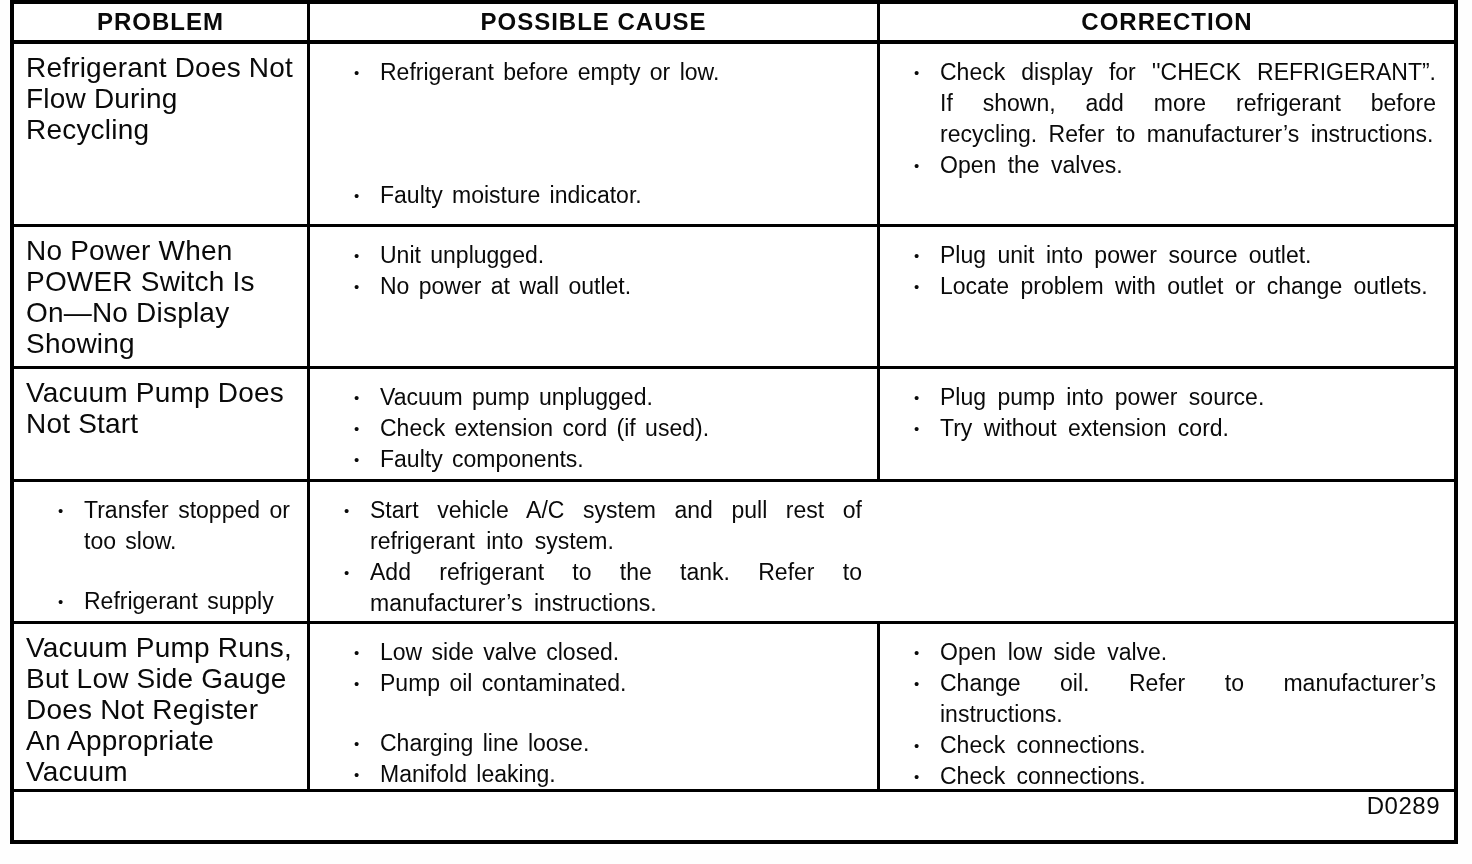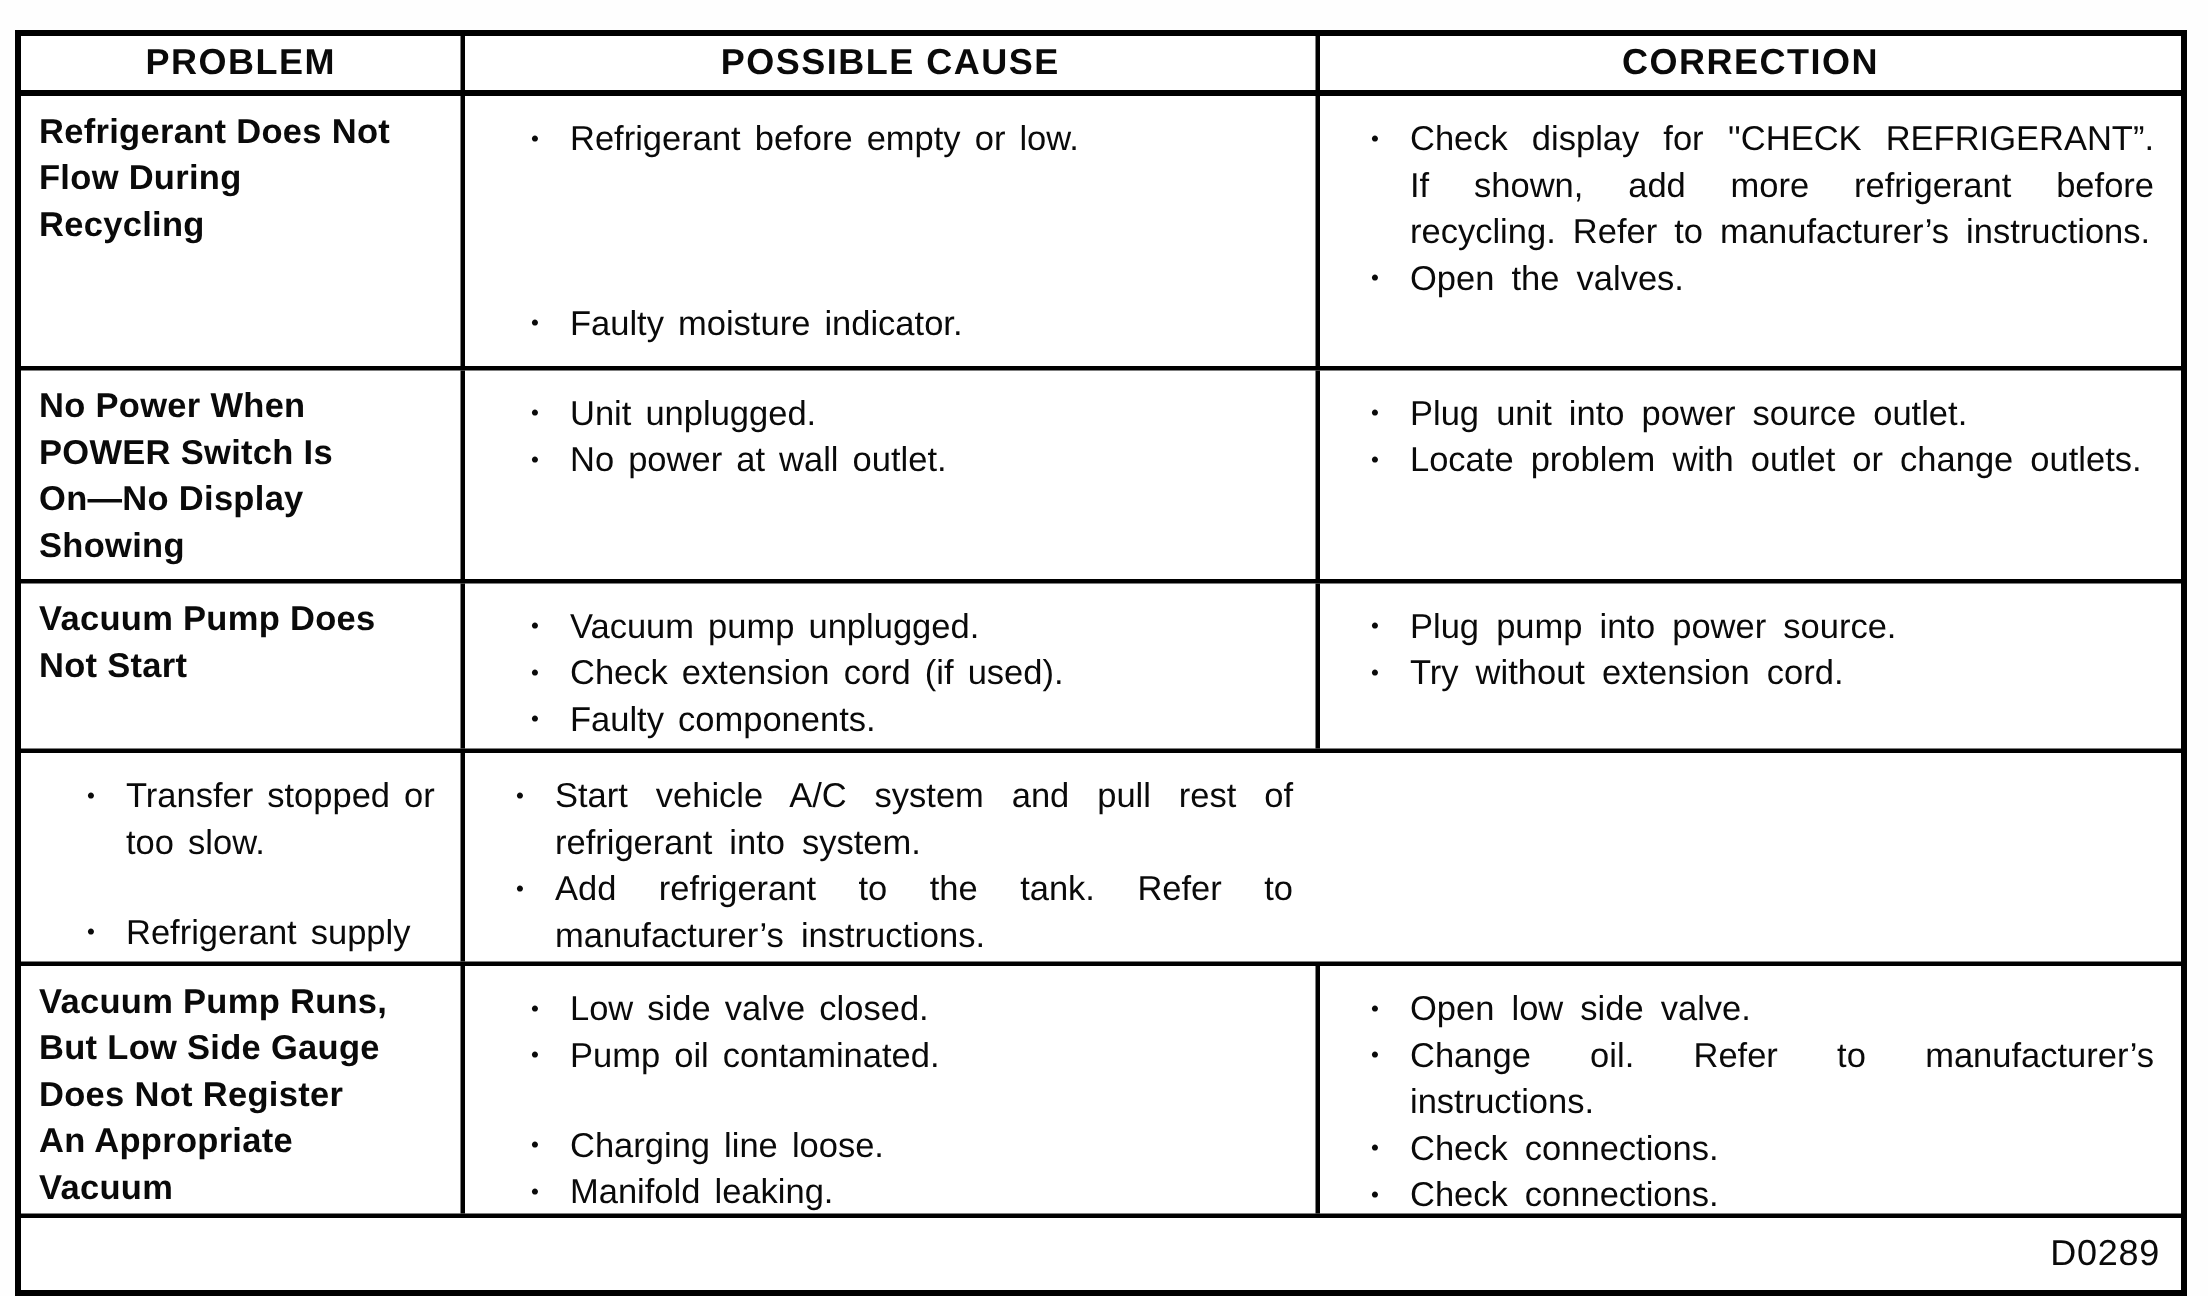--- a/index.html
+++ b/index.html
@@ -3,21 +3,21 @@
 <meta charset="utf-8">
 <style>
   html,body{margin:0;padding:0;}
   body{
     width:1472px;height:864px;background:#ffffff;
     font-family:"Liberation Sans", sans-serif;color:#0a0a0a;
     -webkit-font-smoothing:antialiased;
   }
   .page{position:relative;width:1472px;height:864px;background:#fefefe;overflow:hidden;}
   .tbl{
-    position:absolute;left:10px;top:20px;width:1448px;height:844px;
+    position:absolute;left:10px;top:0;width:1448px;height:844px;
     box-sizing:border-box;border:4px solid #000;background:#fff;
     display:flex;flex-direction:column;
   }
   .row{
     display:grid;grid-template-columns:296px 570px 1fr;
     box-sizing:border-box;border-bottom:3px solid #000;
   }
   .row.head{height:40px;border-bottom:4px solid #000;}
   .r1{height:183px;}
   .r2{height:142px;}
@@ -25,35 +25,35 @@
   .r4{height:142px;}
   .r5{height:168px;}
   .hc{
     display:flex;align-items:center;justify-content:center;
     font-weight:bold;font-size:24px;letter-spacing:1px;
     box-sizing:border-box;
   }
   .hc.b, .cell.b{border-right:3px solid #000;}
   .cell{box-sizing:border-box;overflow:hidden;}
   .cell.c1{
-    padding:8px 10px 0 12px;font-weight:bold;font-size:23px;line-height:31px;
+    padding:8px 10px 0 12px;font-weight:normal;font-size:28px;line-height:31px;
     white-space:pre-line;letter-spacing:0.2px;
   }
   .cell.c2{padding:13px 12px 0 44px;font-size:23px;line-height:31px;}
   .cell.c3{padding:13px 18px 0 34px;font-size:23px;line-height:31px;}
   .item{display:flex;}
   .item .bullet{
     flex:0 0 26px;font-size:15px;line-height:31px;color:#0a0a0a;
   }
   .item .txt{flex:1;word-spacing:3px;}
   .c3 .item .txt{text-align:justify;word-spacing:5px;}
   .gap-xl{margin-top:92px;}
   .gap-md{margin-top:29px;}
   .footer{
-    flex:1;display:flex;align-items:center;justify-content:flex-end;
+    flex:1;display:flex;justify-content:flex-end;
     padding-right:14px;font-size:24px;letter-spacing:0.5px;
   }
 </style>
 </head>
 <body>
 
 <div class="page">
   <div class="tbl">
 
     <div class="row head">

